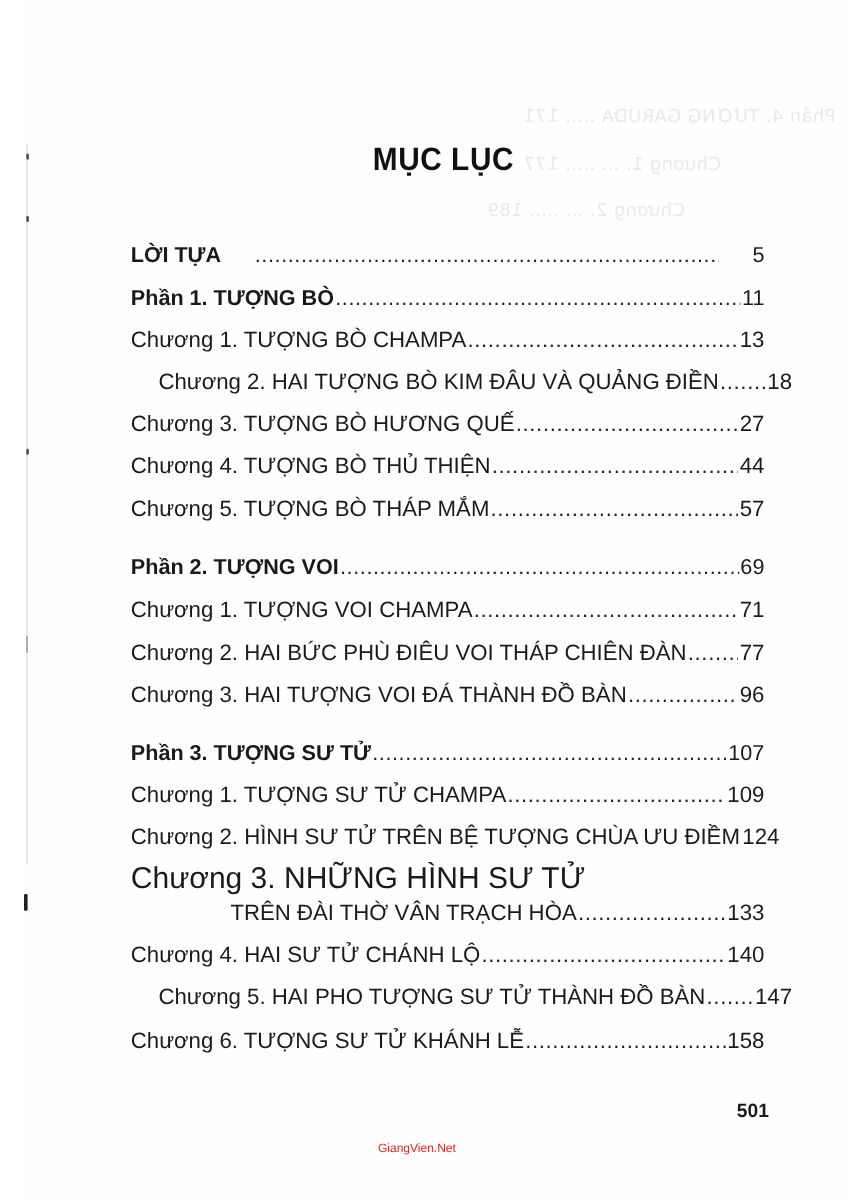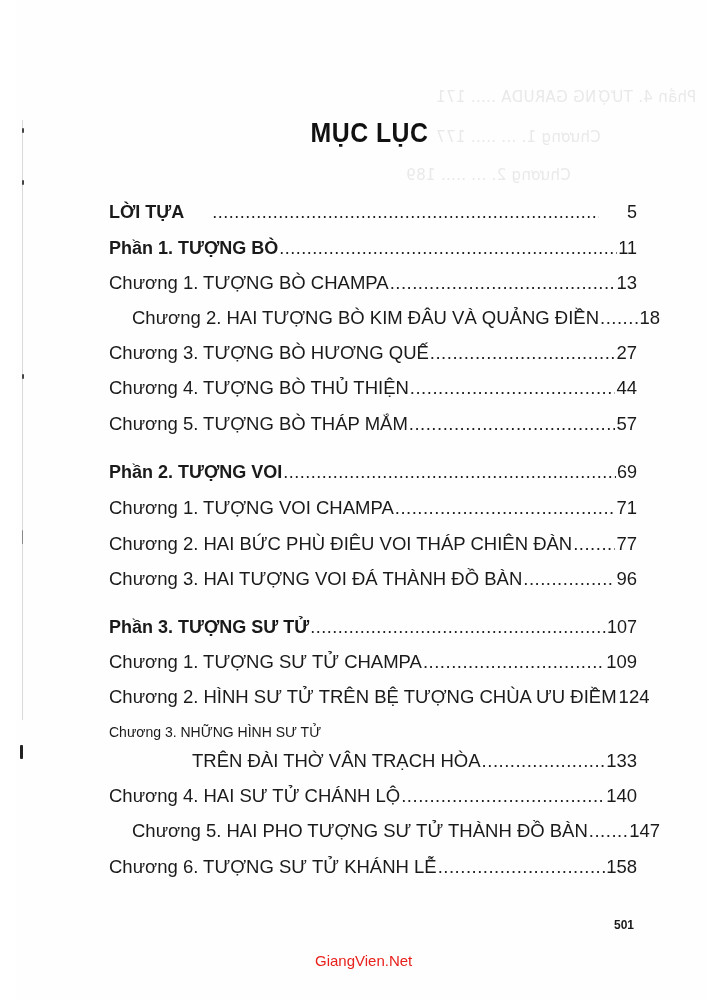--- a/index.html
+++ b/index.html
@@ -92,40 +92,40 @@
     }
     .toc-row .page-num {
       white-space: nowrap;
       text-align: right;
     }
     .cont-line {
       position: absolute;
       left: 0;
       width: 528px;
       font-family: "Liberation Sans", sans-serif;
-      font-size: 14px;
+      font-size: 25px;
       line-height: 22px;
       white-space: nowrap;
       color: #1a1a1a;
     }
     .folio {
       position: absolute;
       top: 918px;
       left: 598px;
       font-family: "Liberation Sans", sans-serif;
       font-weight: bold;
-      font-size: 12px;
+      font-size: 16px;
       color: #1a1a1a;
     }
     .watermark {
       position: absolute;
       top: 952px;
       left: 299px;
       font-family: "Liberation Sans", sans-serif;
-      font-size: 15px;
+      font-size: 10px;
       color: #e8211c;
     }
   </style>
 </head>
 <body>
 
 <div class="page">
 
   <div class="bleed" style="top:88px; left:420px;">Phần 4. TƯỢNG GARUDA ..... 171</div>
   <div class="bleed" style="top:128px; left:420px;">Chương 1. ... ..... 177</div>

